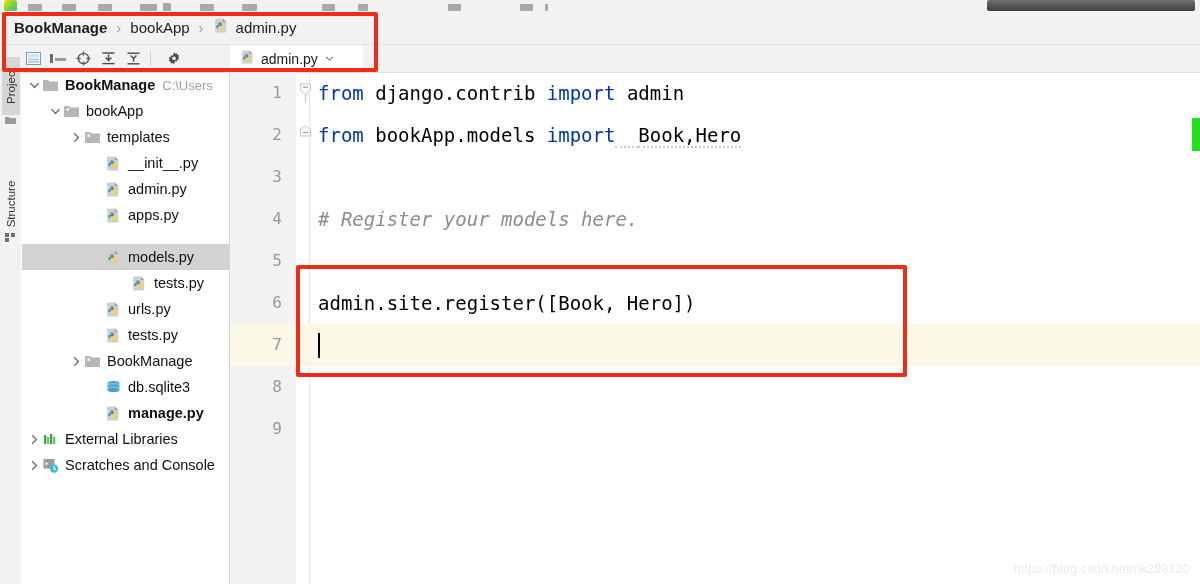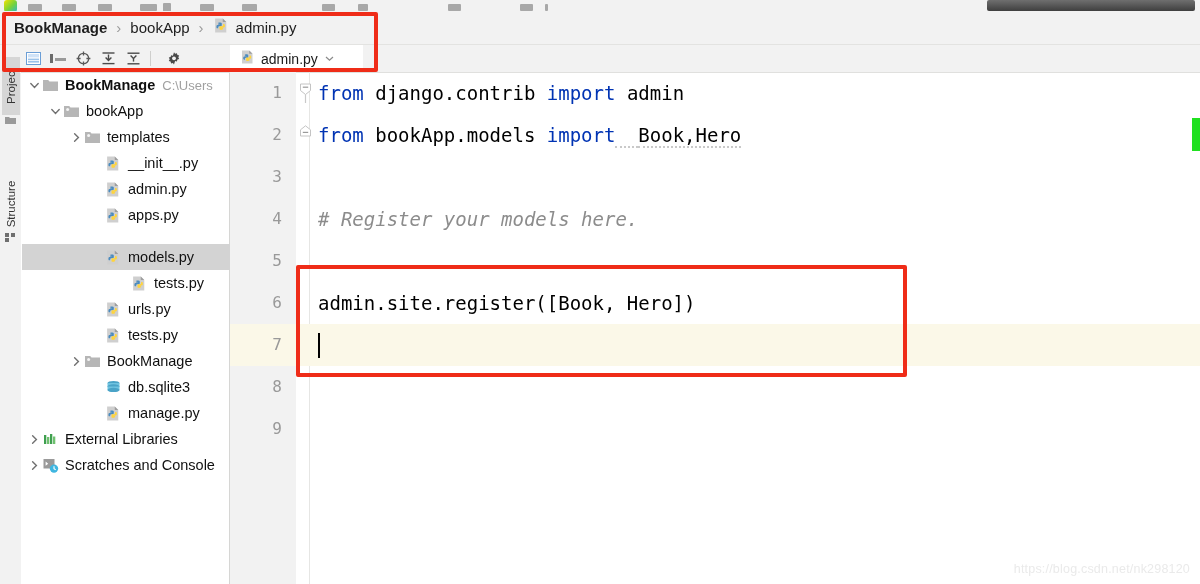--- a/index.html
+++ b/index.html
@@ -386,21 +386,21 @@
         <span class="arrow"></span>
         <span class="ficon"><svg width="17" height="17" viewBox="0 0 17 17">
             <ellipse cx="8.5" cy="4" rx="6" ry="2.1" fill="#4aa3c7"></ellipse>
             <path d="M2.5 4v3.2c0 1.2 2.7 2.1 6 2.1s6-.9 6-2.1V4z" fill="#6fc3e0"></path>
             <ellipse cx="8.5" cy="7.4" rx="6" ry="2.1" fill="#4aa3c7"></ellipse>
             <path d="M2.5 7.6v3.2c0 1.2 2.7 2.1 6 2.1s6-.9 6-2.1V7.6z" fill="#6fc3e0"></path>
             <ellipse cx="8.5" cy="10.9" rx="6" ry="2.1" fill="#4aa3c7"></ellipse>
           </svg></span>
         <span class="tlabel">db.sqlite3</span>
       </div>
-      <div class="trow" style="padding-left: 69px;">
+      <div class="trow" style="padding-left: 69px; font-weight: bold;">
         <span class="arrow"></span>
         <span class="ficon"><svg width="17" height="17" viewBox="0 0 16 16">
             <path d="M2 1.5h7.2l3.3 3.3v9.7H2z" fill="#cfcfcf"></path>
             <path d="M9.2 1.5l3.3 3.3H9.2z" fill="#9e9e9e"></path>
             <path d="M6.3 5.2c-1.5 0-1.4 .7-1.4 .7v1.3h1.5v.3H4.3s-1.1-.1-1.1 1.6c0 1.7 .9 1.6 .9 1.6h.8V9.6s0-.9 .9-.9h1.6s.85 .02 .85-.82V6.1s.13-.9-1.4-.9zm-.8 .55a.3.3 0 1 1 0 .6.3.3 0 0 1 0-.6z" fill="#4b8bbe"></path>
             <path d="M8.1 12.1c1.5 0 1.4-.7 1.4-.7v-1.3H8v-.3h2.1s1.1 .1 1.1-1.6c0-1.7-.9-1.6-.9-1.6h-.8v1.1s0 .9-.9 .9H7s-.85-.02-.85 .82v1.78s-.13 .9 1.4 .9zm.8-.55a.3.3 0 1 1 0-.6.3.3 0 0 1 0 .6z" fill="#ffd43b"></path>
           </svg></span>
         <span class="tlabel">manage.py</span>
       </div>
       <div class="trow" style="padding-left: 6px;">

